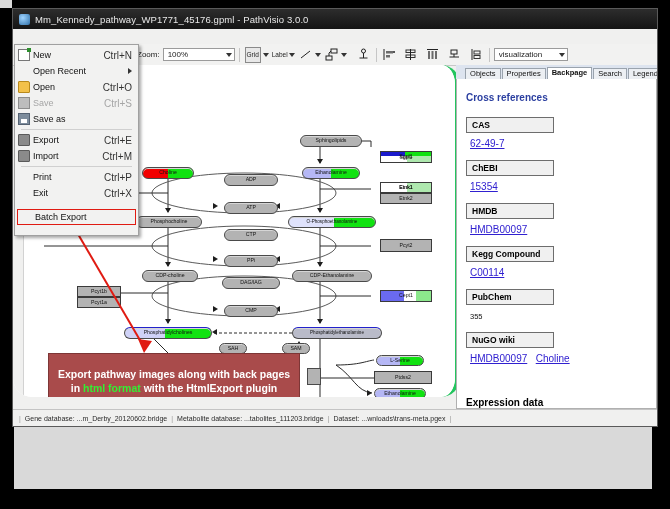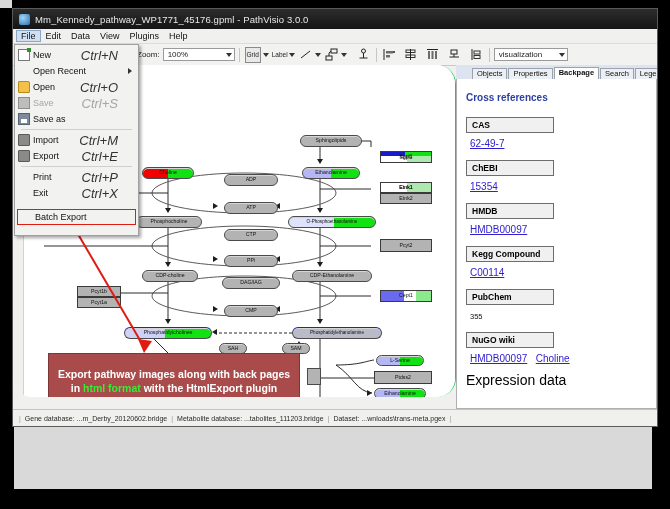--- a/index.html
+++ b/index.html
@@ -46,55 +46,55 @@
   .tbbtn.framed{border:1px solid #8a8a8a;background:#e8e8e8;}
   .minicaret{width:0;height:0;border-left:3px solid transparent;border-right:3px solid transparent;
         border-top:4px solid #333;margin:0 3px 0 1px;}
   .tbtext{font-size:6.5px;color:#222;}
 
   
   #body{position:absolute;left:0;top:56px;right:0;bottom:17px;}
 
   
   #canvaswrap{position:absolute;left:0;top:0;width:442px;bottom:12px;background:#fff;
-        border-right:1px solid #22c55e;overflow:hidden;border-radius:19px;}
+        border-right:5px solid #22c55e;overflow:hidden;border-radius:19px;}
   #leftrail{position:absolute;left:0;top:0;width:10px;height:100%;background:#f0f0ef;border-right:1px solid #d2d2d2;}
   #railarrow{position:absolute;left:2px;top:12px;width:0;height:0;
         border-top:3px solid transparent;border-bottom:3px solid transparent;border-left:4px solid #444;}
   #canvas{position:absolute;left:11px;top:0;right:0;bottom:0;background:#fff;}
 
   
   #rpanel{position:absolute;left:443px;top:0;right:0;bottom:0;background:#fff;}
   #tabstrip{position:absolute;left:0;top:0;width:100%;height:14px;background:#dde4ef;
-        display:flex;align-items:flex-end;padding-left:16px;box-sizing:border-box;}
+        display:flex;align-items:flex-end;padding-left:16px;box-sizing:border-box;justify-content:center;}
   .tab{font-size:7.5px;color:#111;background:#eceff3;border:1px solid #9aa3ad;border-bottom:none;
         padding:1px 4px 1px;margin-right:1px;line-height:1.1;}
   .tab.sel{background:#fff;font-weight:bold;padding-bottom:2px;}
   #rcontent{position:absolute;left:0;top:14px;right:0;bottom:0;background:#fff;
         border:1px solid #b0b0b0;border-top:none;box-sizing:border-box;padding:8px 9px 0;overflow:hidden;}
   #xref-title{font-size:10px;font-weight:bold;color:#2b3fa0;margin:5px 0 14px;}
   .xr-head{border:1px solid #6d6d6d;background:#f0f0f0;font-size:8.5px;font-weight:bold;color:#000;
         padding:2px 5px;margin-top:9px;width:88px;box-sizing:border-box;}
   .xr-link{font-size:10px;color:#3020d0;text-decoration:underline;margin:4px 0 0 4px;display:inline-block;}
   .xr-plain{font-size:7.5px;color:#111;margin:4px 0 0 4px;display:inline-block;}
-  #expr{font-size:14px;font-weight:normal;color:#000;margin-top:6px;}
+  #expr{font-size:10px;font-weight:bold;color:#000;margin-top:31px;}
 
   
   #statusbar{position:absolute;left:0;right:0;bottom:0;height:17px;background:#f0f0ef;
         border-top:1px solid #c4c4c4;display:flex;align-items:center;font-size:7px;color:#2a2a2a;
         padding-left:2px;box-sizing:border-box;white-space:nowrap;overflow:hidden;}
   .stsep{margin:0 4px;color:#999;}
 
   
   #filemenu{position:absolute;left:1px;top:35px;width:123px;background:#f2f2f1;
         border:1px solid #a0a0a0;box-shadow:2px 2px 3px rgba(0,0,0,.35);z-index:60;padding:2px 0;}
   .fm-row{height:16px;display:flex;align-items:center;font-size:9px;color:#111;position:relative;}
   .fm-row .fm-ico{width:18px;display:flex;align-items:center;justify-content:center;}
   .fm-row .fm-lab{flex:1;}
-  .fm-row .fm-acc{font-size:13px;color:#333;padding-right:20px;font-style:italic;}
+  .fm-row .fm-acc{font-size:10px;color:#333;padding-right:6px;}
   .fm-row.disabled .fm-lab,.fm-row.disabled .fm-acc{color:#a6a6a6;}
   .fm-div{height:1px;background:#d0d0d0;margin:2px 6px;}
   .fm-sub{width:0;height:0;border-top:3px solid transparent;border-bottom:3px solid transparent;
         border-left:4px solid #333;margin-right:6px;}
   .fm-row.highlight{outline:1.5px solid #e01b12;outline-offset:-1px;margin:8px 2px;}
   .ic-new,.ic-open,.ic-save,.ic-saveas,.ic-imp,.ic-exp{width:10px;height:10px;display:block;}
   .ic-new{background:#fff;border:1px solid #777;position:relative;}
   .ic-new:after{content:"";position:absolute;right:-2px;top:-2px;width:4px;height:4px;background:#2d8f2d;}
   .ic-open{background:#f3c14a;border:1px solid #b98a1c;border-radius:1px 2px 1px 1px;}
   .ic-save{background:#bdbdbd;border:1px solid #8d8d8d;}
@@ -137,28 +137,20 @@
   <div id="blackR"></div>
   <div id="blackB"></div>
 
   <div id="win">
 
     <div id="titlebar">
       <div class="tb-ico"></div>
       <div class="tb-txt">Mm_Kennedy_pathway_WP1771_45176.gpml - PathVisio 3.0.0</div>
     </div>
 
-    <div id="menubar">
-      <div class="menu-item active">File</div>
-      <div class="menu-item">Edit</div>
-      <div class="menu-item">Data</div>
-      <div class="menu-item">View</div>
-      <div class="menu-item">Plugins</div>
-      <div class="menu-item">Help</div>
-    </div>
 
     <div id="toolbar">
       <div style="width:118px"></div>
       <div class="tb-lbl">Zoom:</div>
       <div class="combo" style="width:72px">
         <span class="cv">100%</span>
         <span class="caret"></span>
       </div>
       <div class="tb-sep"></div>
       <div class="tbbtn framed">
@@ -546,32 +538,32 @@
       <div class="fm-row">
         <span class="fm-ico">
             <i class="ic-saveas"></i>
           </span>
         <span class="fm-lab">Save as</span>
         <span class="fm-acc"></span>
       </div>
       <div class="fm-div"></div>
       <div class="fm-row">
         <span class="fm-ico">
+            <i class="ic-exp"></i>
+          </span>
+        <span class="fm-lab">Export</span>
+        <span class="fm-acc">Ctrl+E</span>
+      </div>
+      <div class="fm-row">
+        <span class="fm-ico">
             <i class="ic-imp"></i>
           </span>
         <span class="fm-lab">Import</span>
         <span class="fm-acc">Ctrl+M</span>
       </div>
-      <div class="fm-row">
-        <span class="fm-ico">
-            <i class="ic-exp"></i>
-          </span>
-        <span class="fm-lab">Export</span>
-        <span class="fm-acc">Ctrl+E</span>
-      </div>
       <div class="fm-div"></div>
       <div class="fm-row">
         <span class="fm-ico"></span>
         <span class="fm-lab">Print</span>
         <span class="fm-acc">Ctrl+P</span>
       </div>
       <div class="fm-row">
         <span class="fm-ico"></span>
         <span class="fm-lab">Exit</span>
         <span class="fm-acc">Ctrl+X</span>

